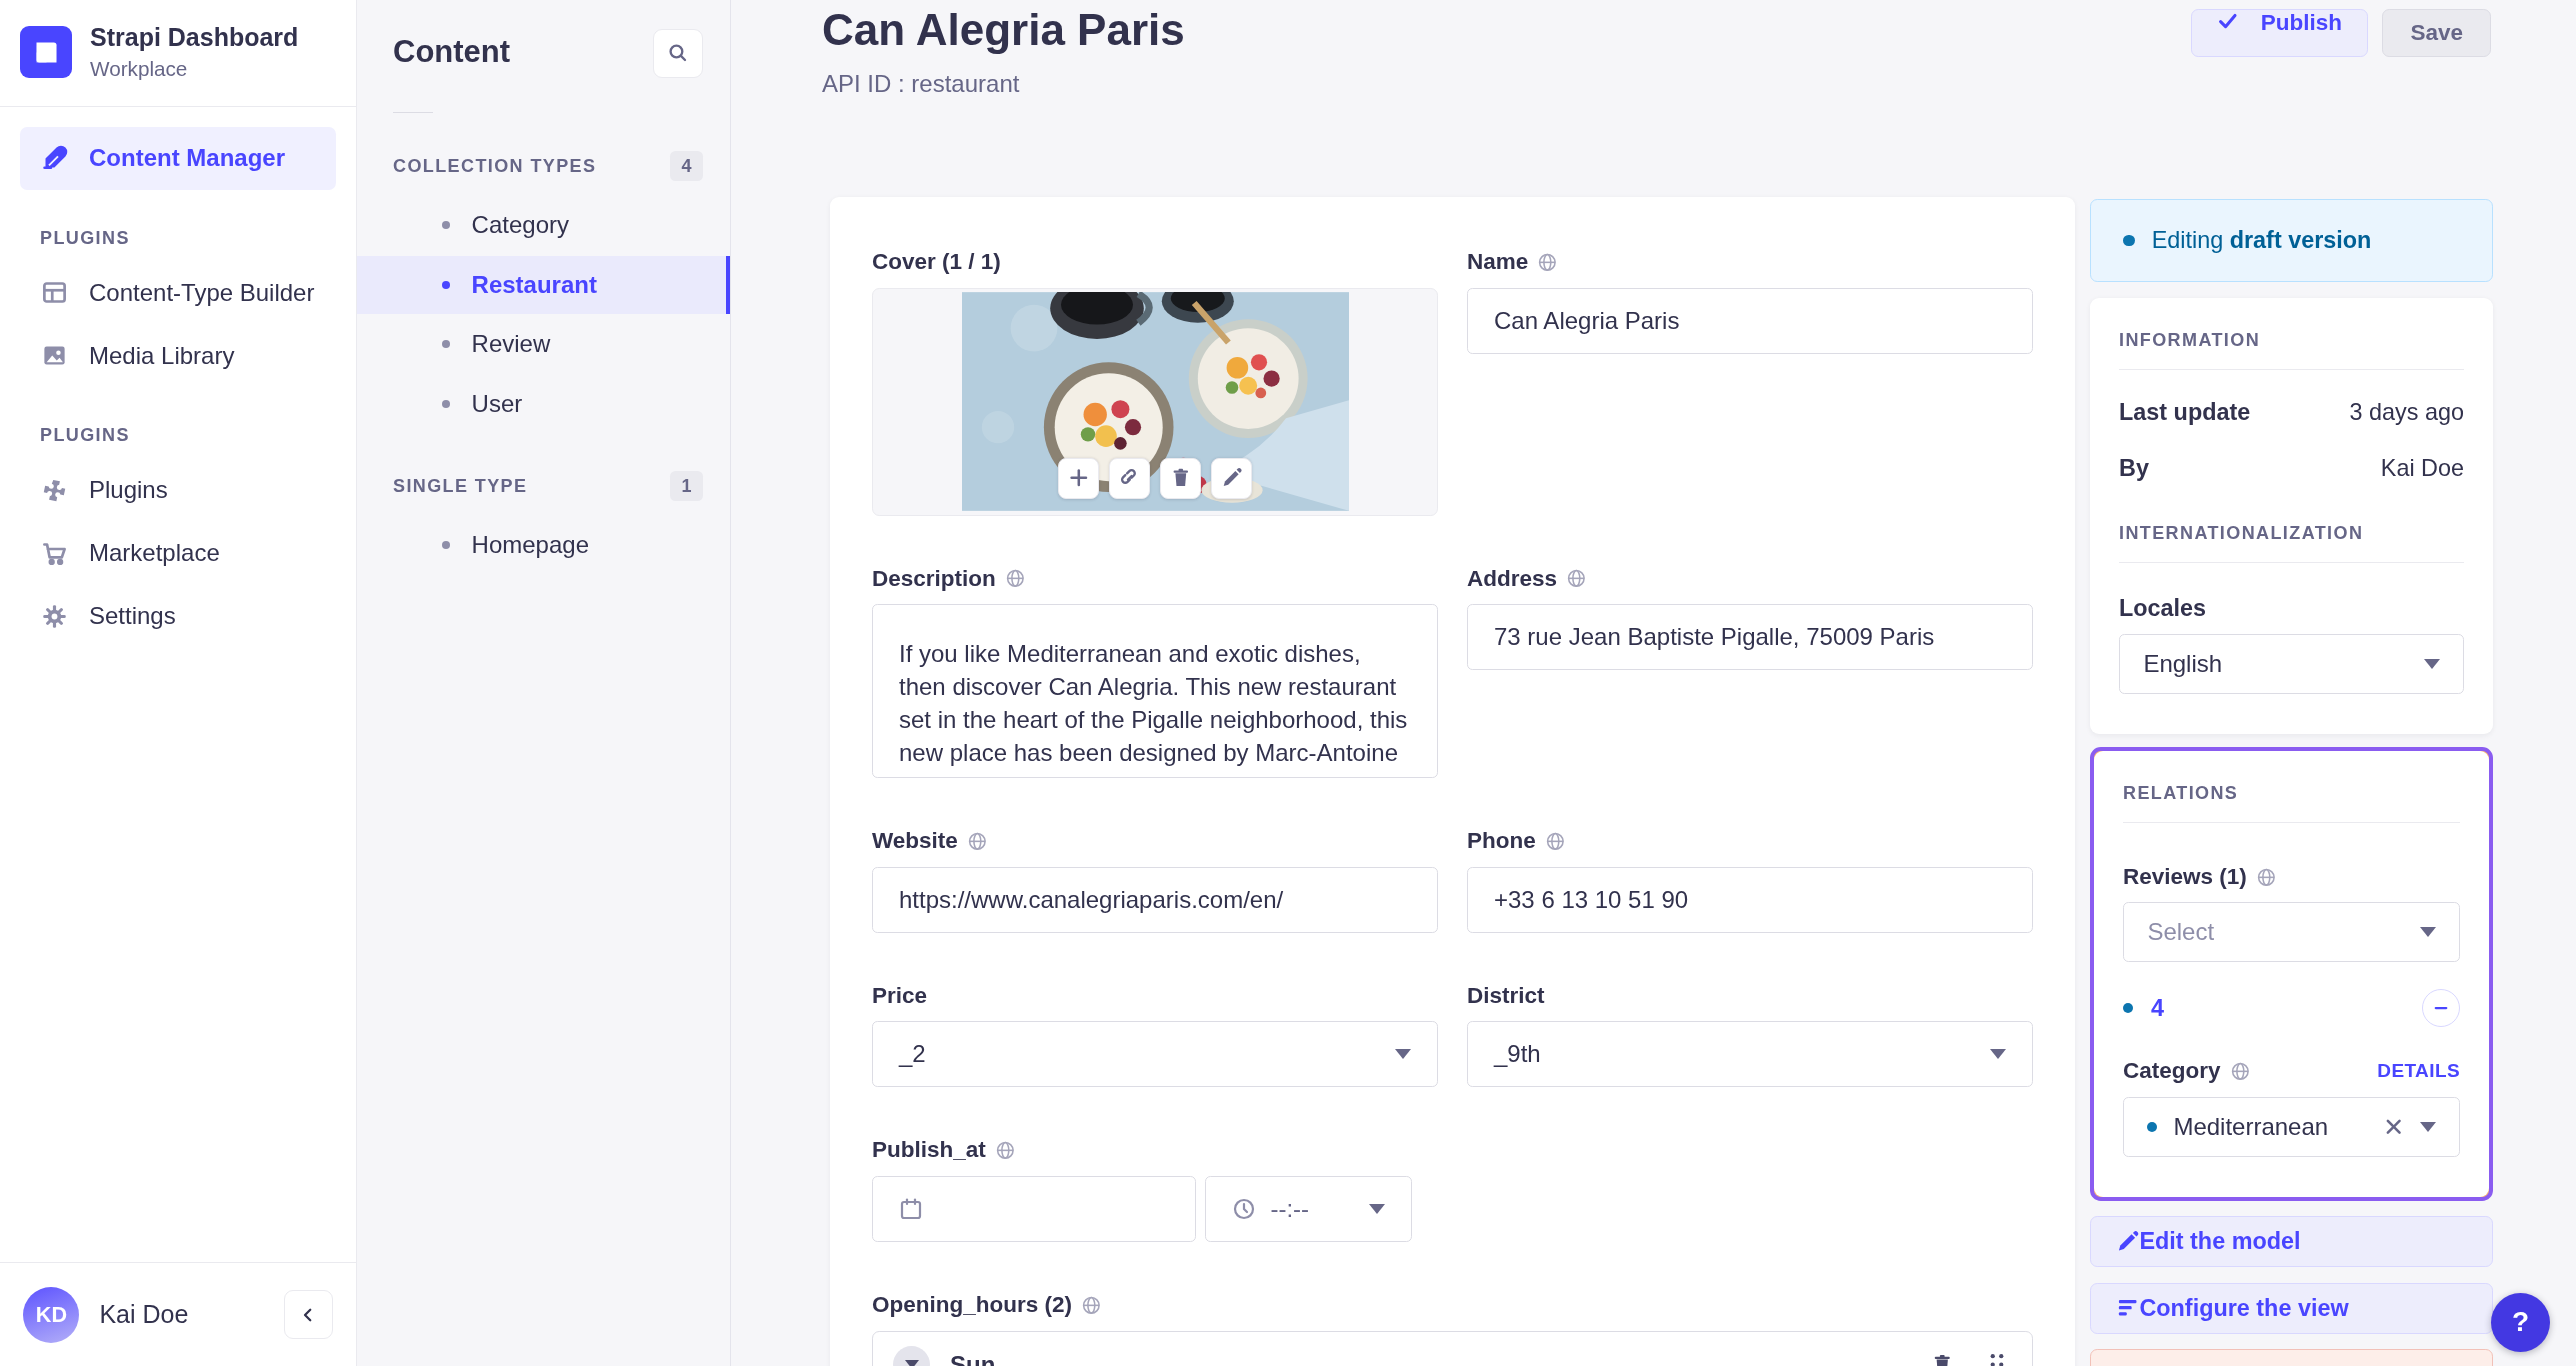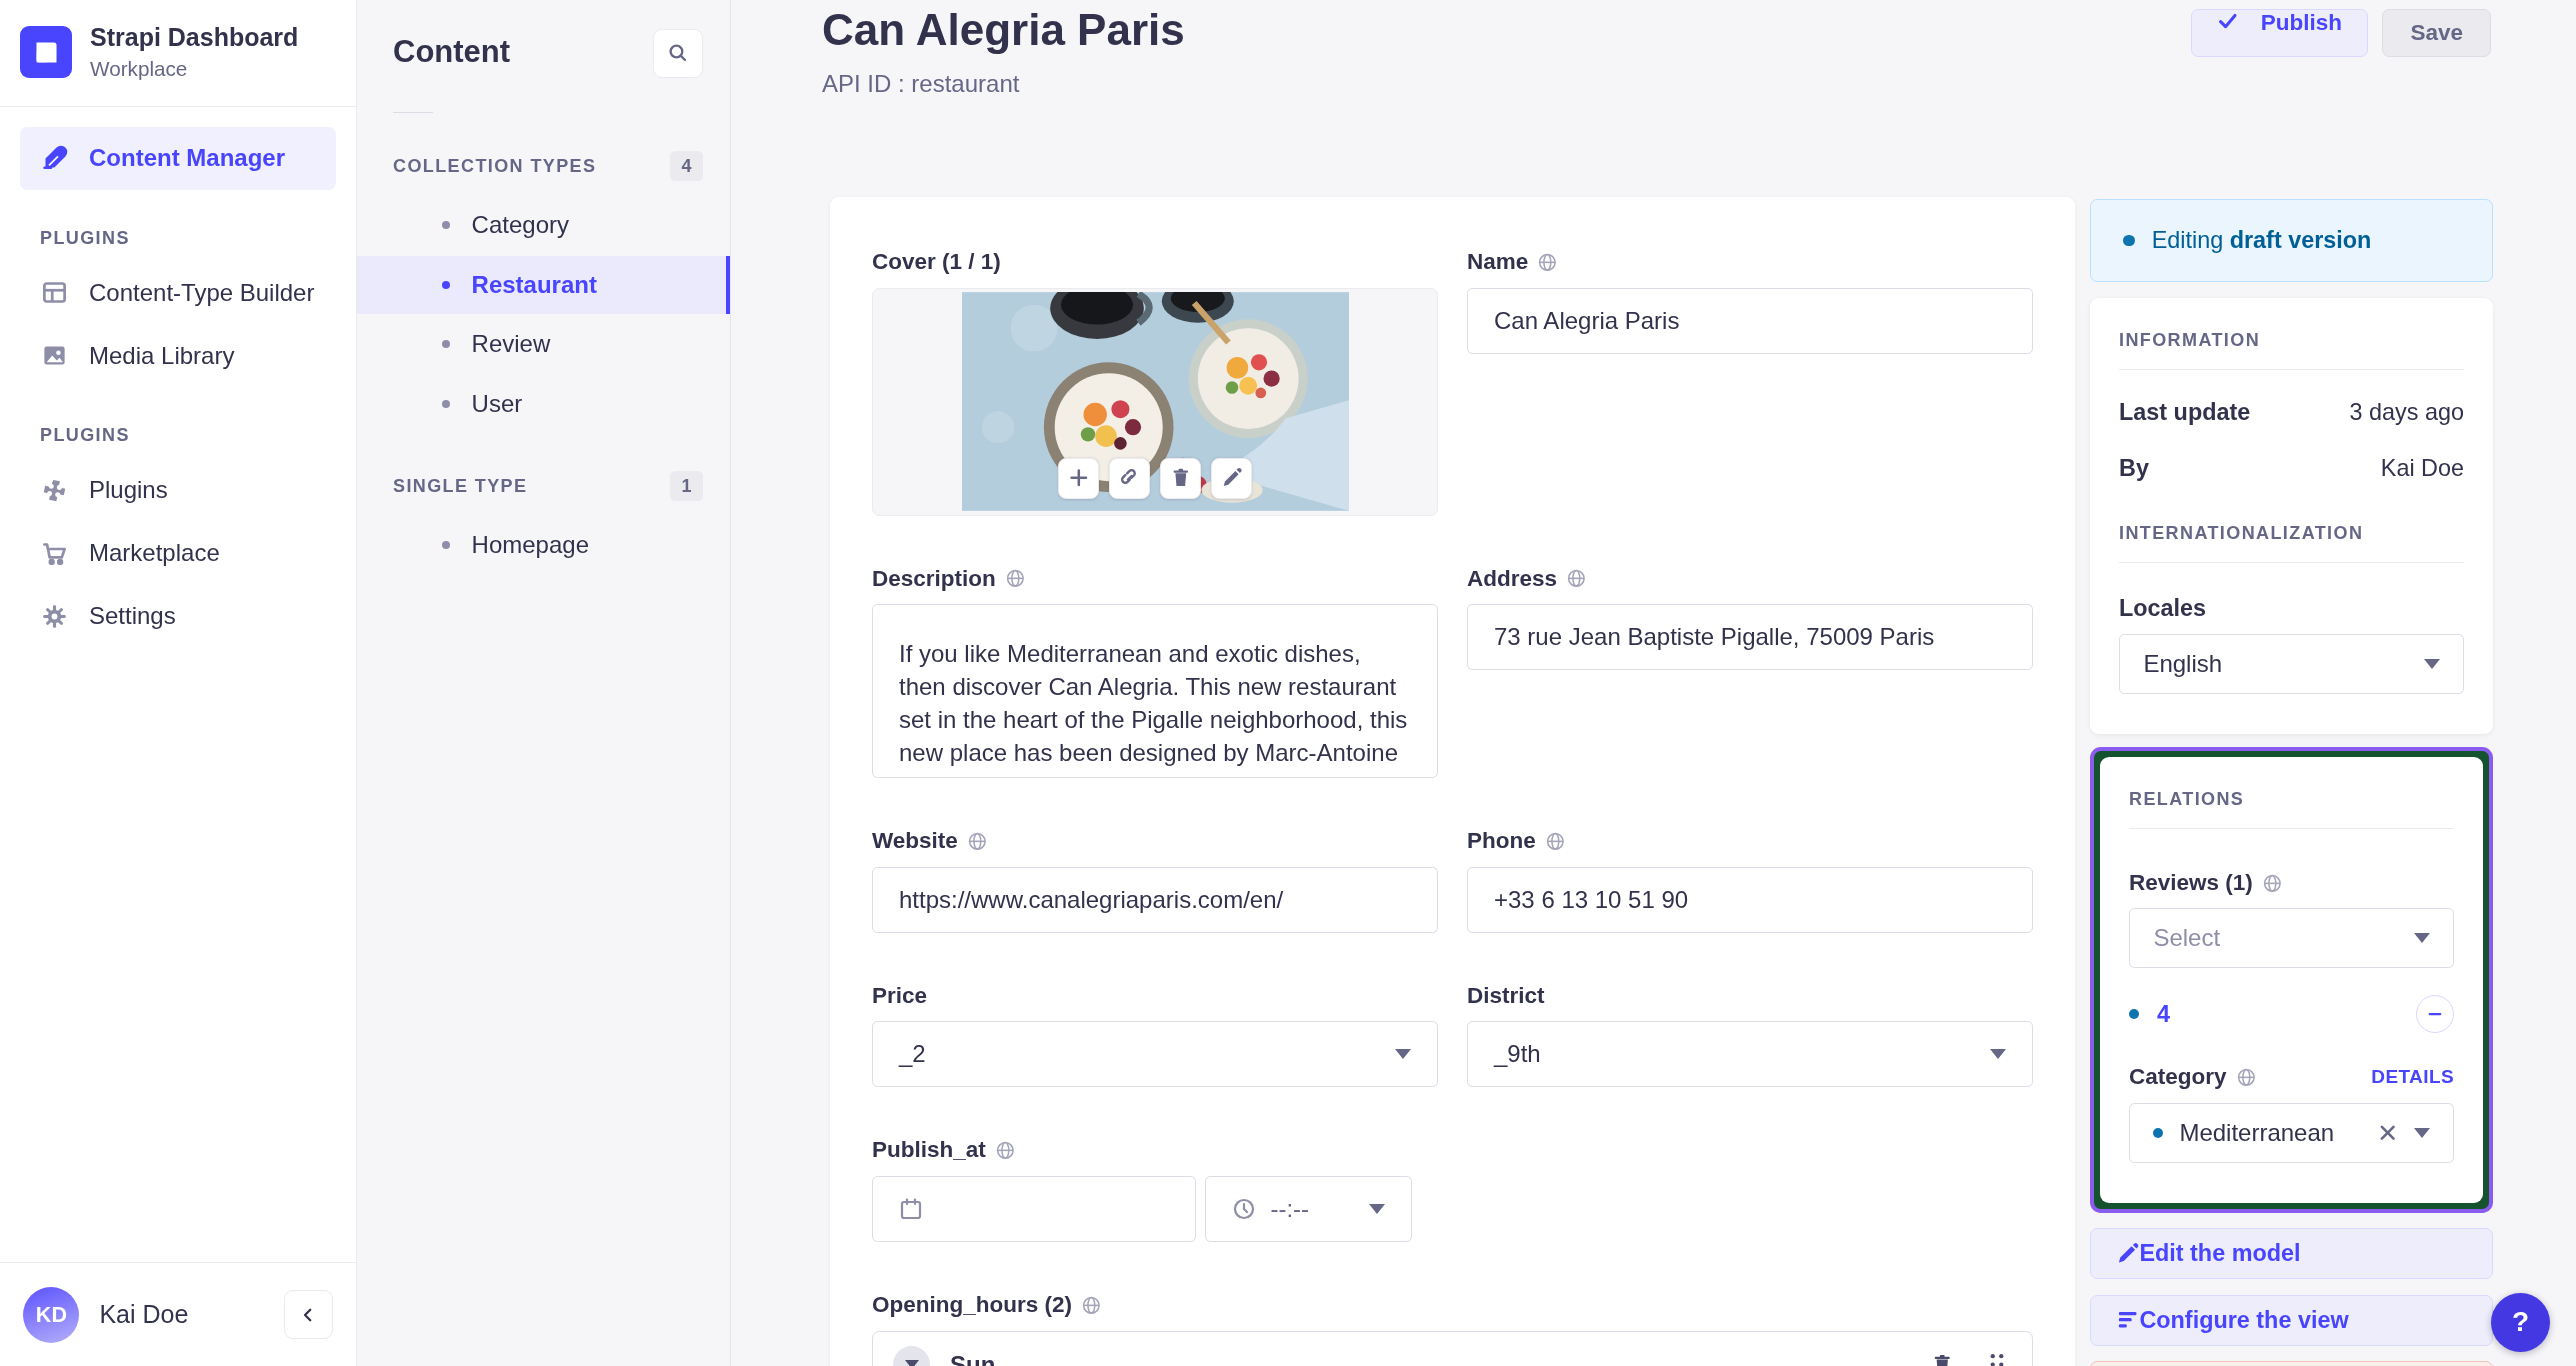--- a/index.html
+++ b/index.html
@@ -102,21 +102,21 @@
   .panel-card { margin-top:16px; background:#fff; border-radius:9px;
     box-shadow:0 1.8px 5.4px rgba(33,33,52,0.06); padding:32px 29px 40px 29px; }
   .panel-heading { font-size:18px; font-weight:bold; letter-spacing:1.4px; color:#666687; }
   .panel-divider { height:0.9px; background:#eaeaef; margin:18px 0 0 0; }
   .kv-row { display:flex; justify-content:space-between; font-size:23.4px; margin-top:29px; }
   .kv-key { font-weight:bold; color:#32324d; }
   .kv-val { color:#32324d; }
   .locales-label { font-size:23.4px; font-weight:bold; margin-top:32px; }
   .panel-select { margin-top:12.6px; height:60px; background:#fff; border:0.9px solid #dcdce4; border-radius:5.4px;
     display:flex; align-items:center; padding:0 23.4px; font-size:24px; color:#32324d; }
-  .relations-outline { margin-top:12.6px; border:4.5px solid #8a5cf0; border-radius:10.8px; background:#14532d; padding:6px; }
+  .relations-outline { margin-top:12.6px; border:4.5px solid #8a5cf0; border-radius:10.8px; background:#fdba74; padding:0; }
   .rel-label-row { display:flex; align-items:center; justify-content:space-between; margin-top:41px; }
   .rel-item-row { display:flex; align-items:center; margin-top:27px; }
   .rel-dot { width:10px; height:10px; border-radius:50%; background:#0c75af; flex:0 0 auto; }
   .rel-link { font-size:23.4px; font-weight:bold; color:#4945ff; margin-left:18px; }
   .rel-remove { margin-left:auto; width:38px; height:38px; border-radius:50%; border:0.9px solid #d9d8ff;
     background:#fff; display:flex; align-items:center; justify-content:center; }
   .details-link { font-size:19px; font-weight:bold; letter-spacing:0.4px; color:#4945ff; }
   .cat-select { gap:16px; }
   .cat-x { margin-left:auto; display:flex; align-items:center; gap:14.4px; }
   .action-btn { margin-top:15.3px; height:51px; background:#ededfc; border:0.9px solid #d9d8ff; border-radius:7.2px;

